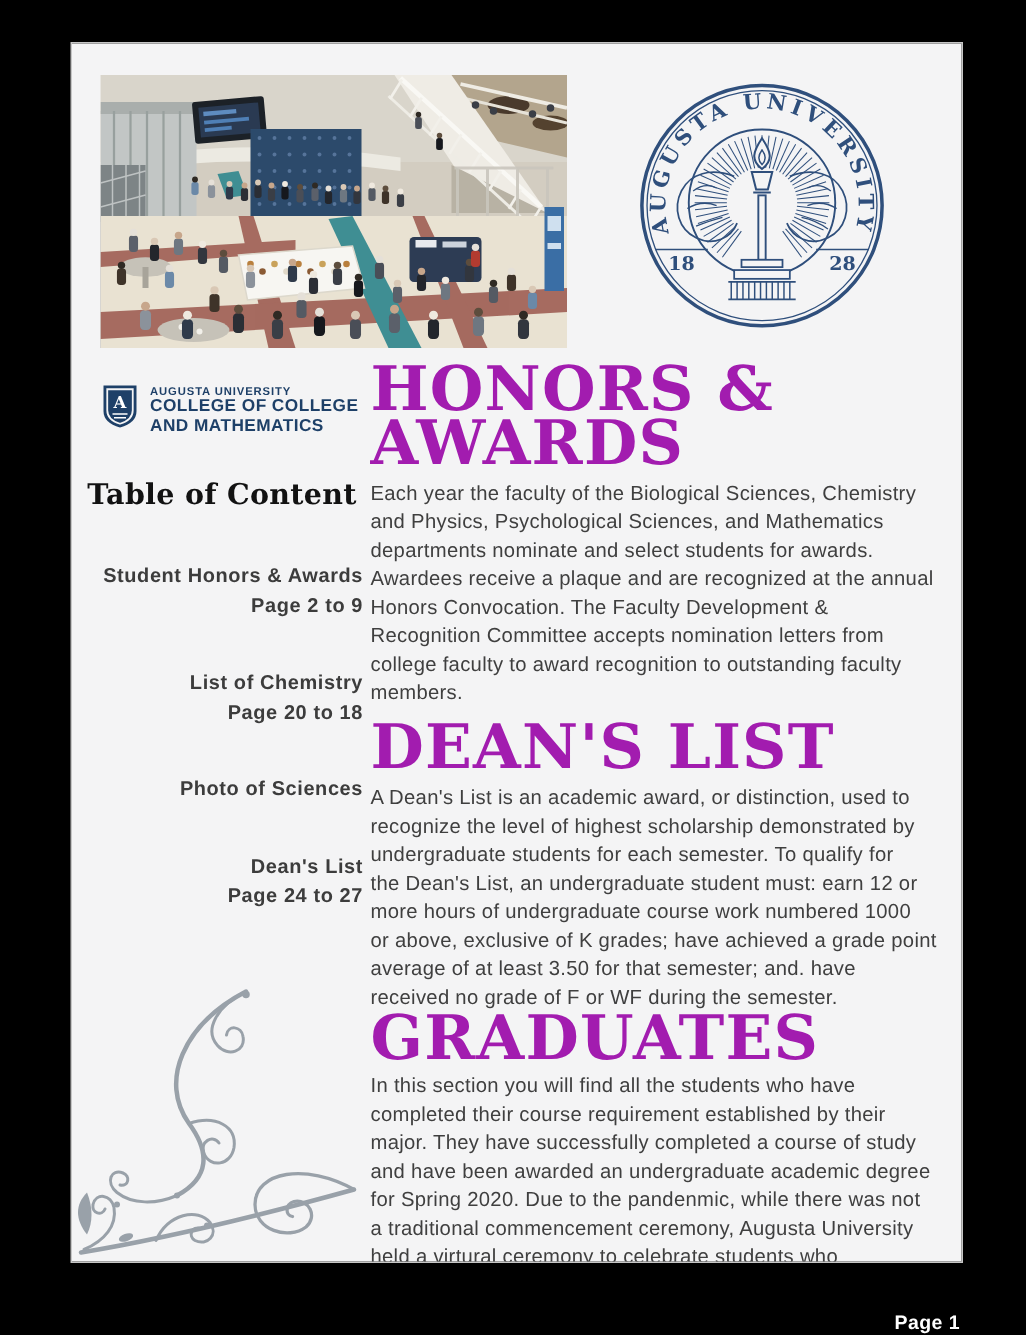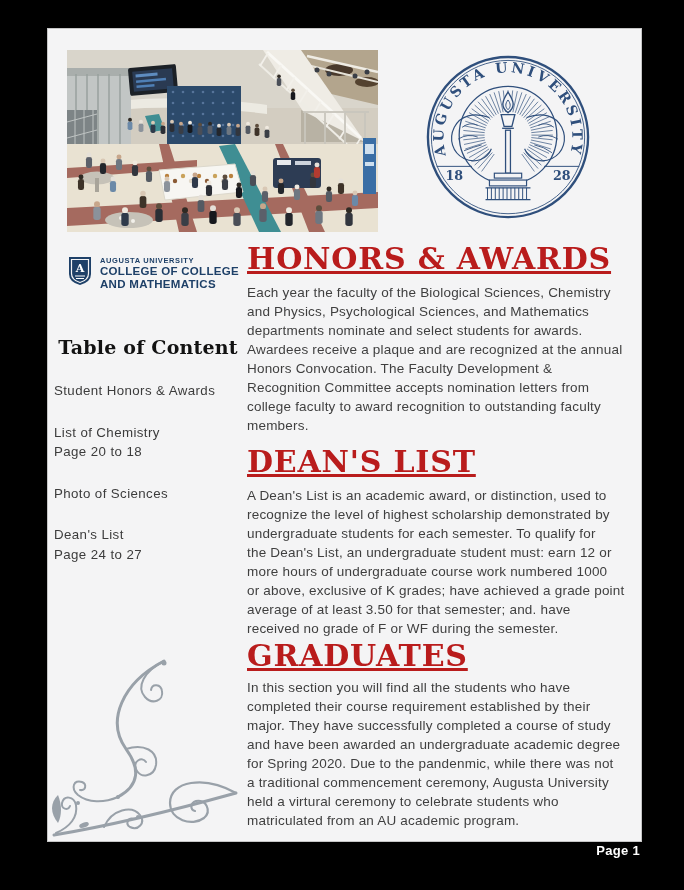--- a/index.html
+++ b/index.html
@@ -14,44 +14,44 @@
   .photo{position:absolute;left:19px;top:21px;width:311px;height:182px;}
   .seal{position:absolute;left:377px;top:26px;width:166px;height:170px;}
 
   .sidebar{position:absolute;left:6px;top:226px;width:188px;}
   .logo-row{display:flex;align-items:flex-start;gap:7px;padding-left:13px;}
   .logo-shield{width:26px;height:32px;flex:0 0 auto;}
   .logo-text{color:#1e4068;padding-top:1px;}
   .logo-univ{font-size:7.5px;font-weight:bold;letter-spacing:0.6px;}
   .logo-line{font-size:11.5px;font-weight:bold;letter-spacing:0.3px;line-height:13px;}
   .toc-title{
-    margin-top:44px;text-align:center;font-family:"DejaVu Serif",serif;
+    margin-top:27px;text-align:center;font-family:"DejaVu Serif",serif;
     font-weight:bold;font-size:19px;color:#121212;line-height:24px;letter-spacing:0.2px;
   }
   .toc-entry{
-    margin-top:22px;text-align:left;color:#3c3c3c;
-    font-size:13.3px;line-height:19.5px;letter-spacing:0.4px;
+    margin-top:32px;text-align:right;color:#3c3c3c;
+    font-size:13.3px;line-height:19.5px;letter-spacing:0.4px;font-weight:bold;
   }
 
   .main{position:absolute;left:199px;top:212px;width:402px;color:#3f3f3f;}
   .sec-title{
-    font-family:"DejaVu Serif",serif;font-weight:bold;font-size:30px;
-    line-height:36px;letter-spacing:0.8px;color:#b91c1c;margin:0;text-decoration:underline;
+    font-family:"DejaVu Serif",serif;font-weight:bold;font-size:41px;
+    line-height:36px;letter-spacing:0.8px;color:#a21caf;margin:0;
   }
   .sec-body{
     margin:6px 0 0;font-size:13.5px;line-height:19px;
     letter-spacing:0.2px;white-space:pre-line;
   }
   .section.s2 .sec-title{margin-top:9px;}
   .section.s3 .sec-title{}
   .section.s3 .sec-body{margin-top:4px;}
 
   .flourish{position:absolute;left:0;top:628px;width:192px;height:184px;}
   .page-num{
-    position:absolute;right:44px;top:843px;color:#ffffff;
+    position:absolute;right:44px;top:874px;color:#ffffff;
     font-size:13px;font-weight:bold;letter-spacing:0.3px;
   }
 </style>
 </head>
 <body>
 
 <div class="page">
 
   <svg class="photo" viewBox="0 0 311 182" aria-hidden="true">
     <rect x="0" y="0" width="311" height="182" fill="#d3cdc1"></rect>
@@ -414,20 +414,21 @@
         <div class="logo-univ">AUGUSTA UNIVERSITY</div>
         <div class="logo-line">COLLEGE OF COLLEGE</div>
         <div class="logo-line">AND MATHEMATICS</div>
       </div>
     </div>
 
     <div class="toc-title">Table of Content</div>
 
     <div class="toc-entry">
       <div>Student Honors &amp; Awards</div>
+      <div>Page 2 to 9</div>
     </div>
     <div class="toc-entry">
       <div>List of Chemistry</div>
       <div>Page 20 to 18</div>
     </div>
     <div class="toc-entry">
       <div>Photo of Sciences</div>
     </div>
     <div class="toc-entry">
       <div>Dean's List</div>

